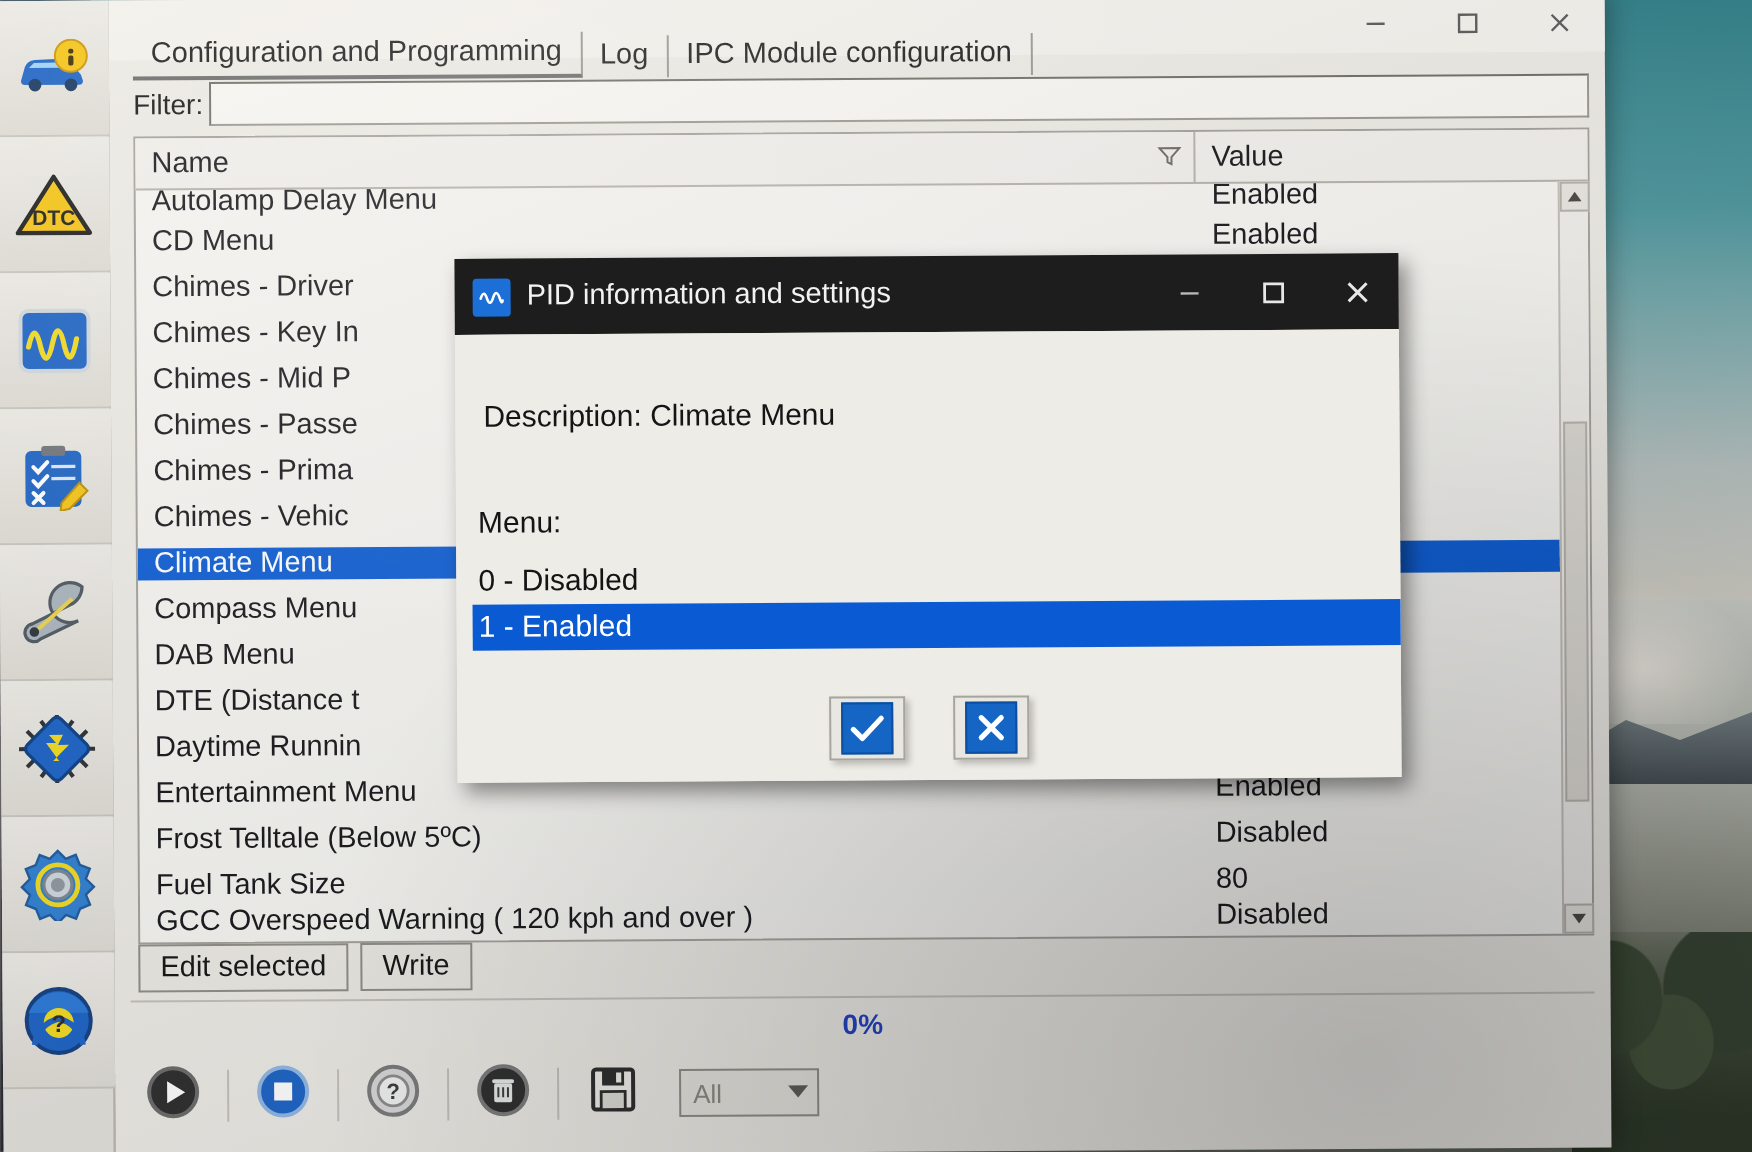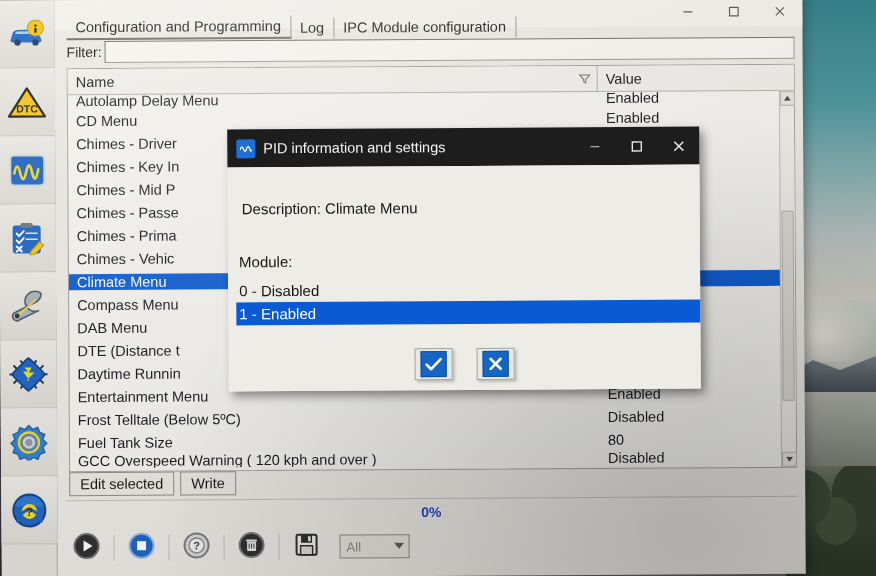--- a/index.html
+++ b/index.html
@@ -603,21 +603,21 @@
     </span>
     <span class="dlg-win-btn">
       <svg width="15" height="15" viewBox="0 0 15 15">
           <path d="M3 3 L12 12 M12 3 L3 12" stroke="#e7e7e7" stroke-width="1.5"></path>
         </svg>
     </span>
   </div>
 
   <div id="dialog-body">
     <div id="dialog-description">Description: Climate Menu</div>
-    <div id="dialog-value-label">Module:</div>
+    <div id="dialog-value-label">Menu:</div>
 
     <div id="value-list">
       <div class="value-option">0 - Disabled</div>
       <div class="value-option selected">1 - Enabled</div>
     </div>
 
     <div id="dialog-buttons">
       <div class="dlg-icon-btn">
         <span class="dlg-icon-inner">
           <svg width="18" height="14" viewBox="0 0 18 14">

